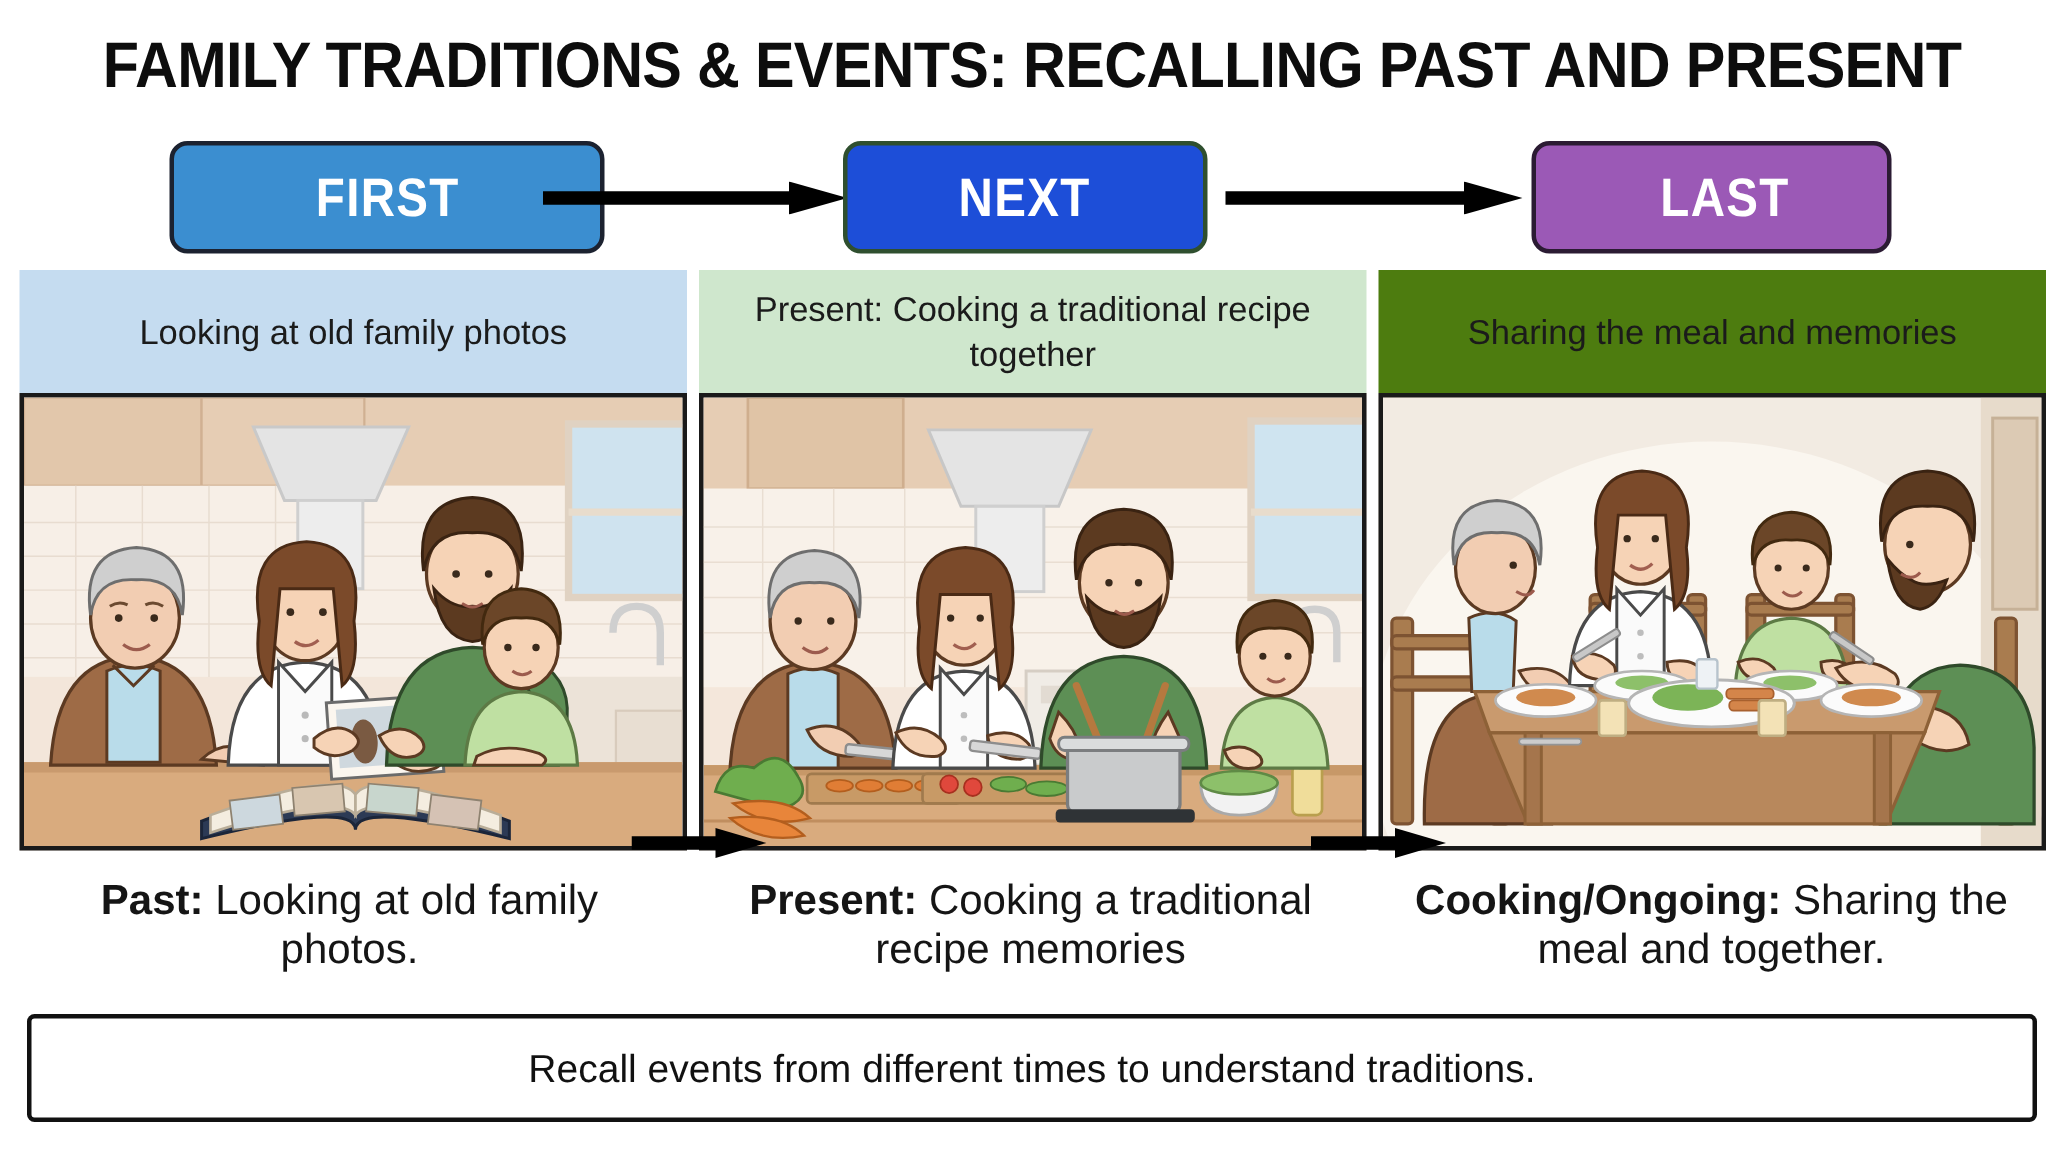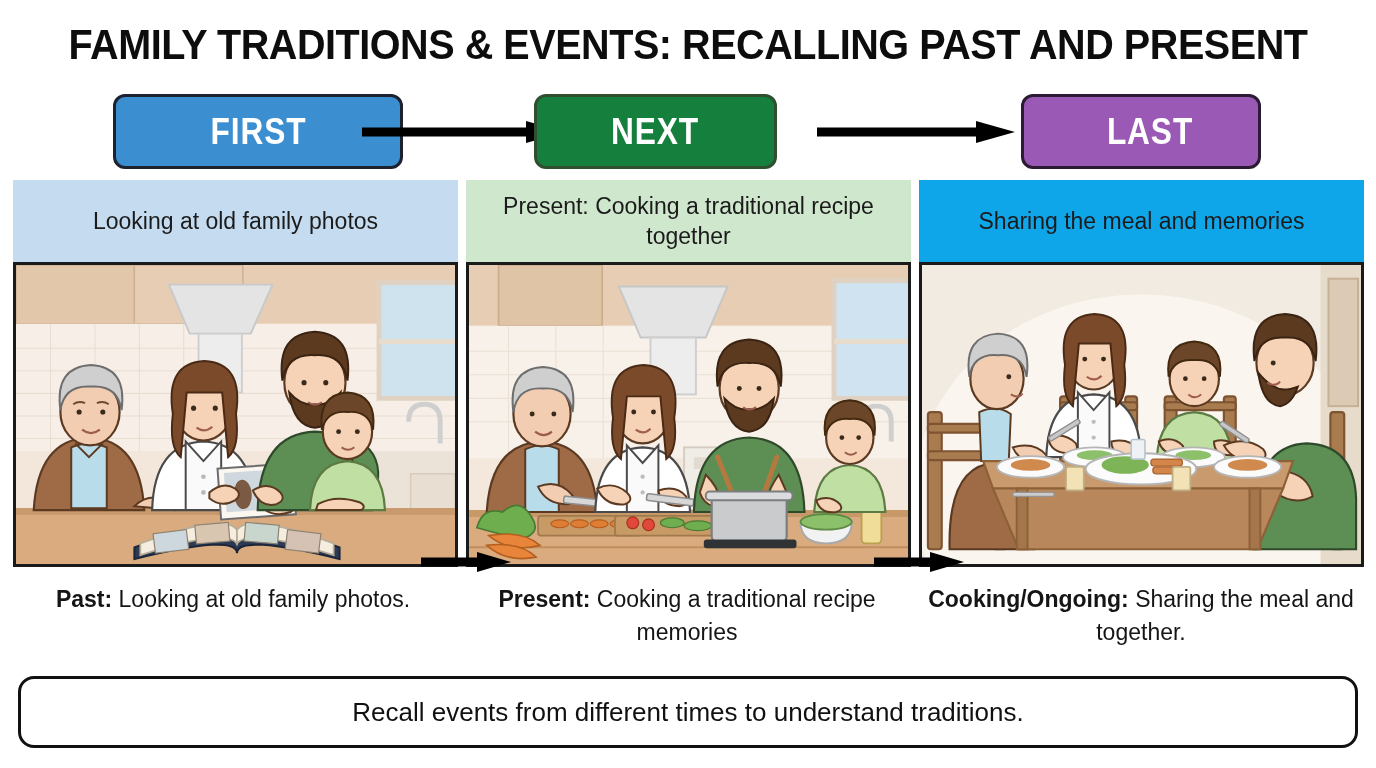--- a/index.html
+++ b/index.html
@@ -32,21 +32,21 @@
     border-radius: 12px;
     display: flex; align-items: center; justify-content: center;
     color: #ffffff;
     font-weight: 700;
     font-size: 36px;
     letter-spacing: 1px;
     transform-origin: center;
   }
   .pill span { display: block; transform: scaleX(0.88); }
   .pill-first { left: 113px; width: 290px; background: #3b8ed0; border-color: #1c2230; }
-  .pill-next  { left: 534px; width: 243px; background: #15803d; border-color: #2f4f2f; }
+  .pill-next  { left: 562px; width: 243px; background: #1d4ed8; border-color: #2f4f2f; }
   .pill-last  { left: 1021px; width: 240px; background: #9b59b6; border-color: #2b1b33; padding-left: 17px; }
 
   .arrow-top { position: absolute; top: 27px; height: 22px; }
   .arrow-a { left: 360px; width: 205px; }
   .arrow-b { left: 815px; width: 200px; }
 
   
   .panels { position: absolute; left: 0; top: 180px; width: 1376px; height: 392px; }
   .panel { position: absolute; top: 0; width: 445px; }
   .panel-1 { left: 13px; }
@@ -57,55 +57,55 @@
     height: 82px;
     display: flex; align-items: center; justify-content: center;
     text-align: center;
     font-size: 23px;
     line-height: 30px;
     color: #1b1b1b;
     padding: 0 14px;
   }
   .head-1 { background: #c5dcf0; }
   .head-2 { background: #cfe7cd; }
-  .head-3 { background: #0ea5e9; }
+  .head-3 { background: #4d7c0f; }
 
   .panel-art {
     height: 305px;
     border: 3px solid #1a1a1a;
     overflow: hidden;
     position: relative;
     background: #efe3d6;
   }
   .panel-art svg { display: block; width: 100%; height: 100%; }
 
   .arrow-mid { position: absolute; top: 372px; height: 20px; z-index: 6; }
   .arrow-m1 { left: 421px; width: 90px; }
   .arrow-m2 { left: 874px; width: 90px; }
 
   
   .captions { position: absolute; left: 0; top: 583px; width: 1376px; height: 86px; }
   .caption {
     position: absolute; top: 0; width: 430px;
     text-align: center;
-    font-size: 23px;
+    font-size: 28px;
     line-height: 33px;
     color: #151515;
   }
   .caption b { font-weight: 700; }
   .cap-1 { left: 18px; }
   .cap-2 { left: 472px; }
   .cap-3 { left: 926px; }
 
   
   .summary {
     position: absolute; left: 18px; top: 676px;
     width: 1340px; height: 72px;
     border: 3px solid #111111;
-    border-radius: 16px;
+    border-radius: 5px;
     background: #ffffff;
     display: flex; align-items: center; justify-content: center;
     font-size: 26px;
     color: #111111;
   }
 </style>
 </head>
 <body>
 
 <div class="page">

